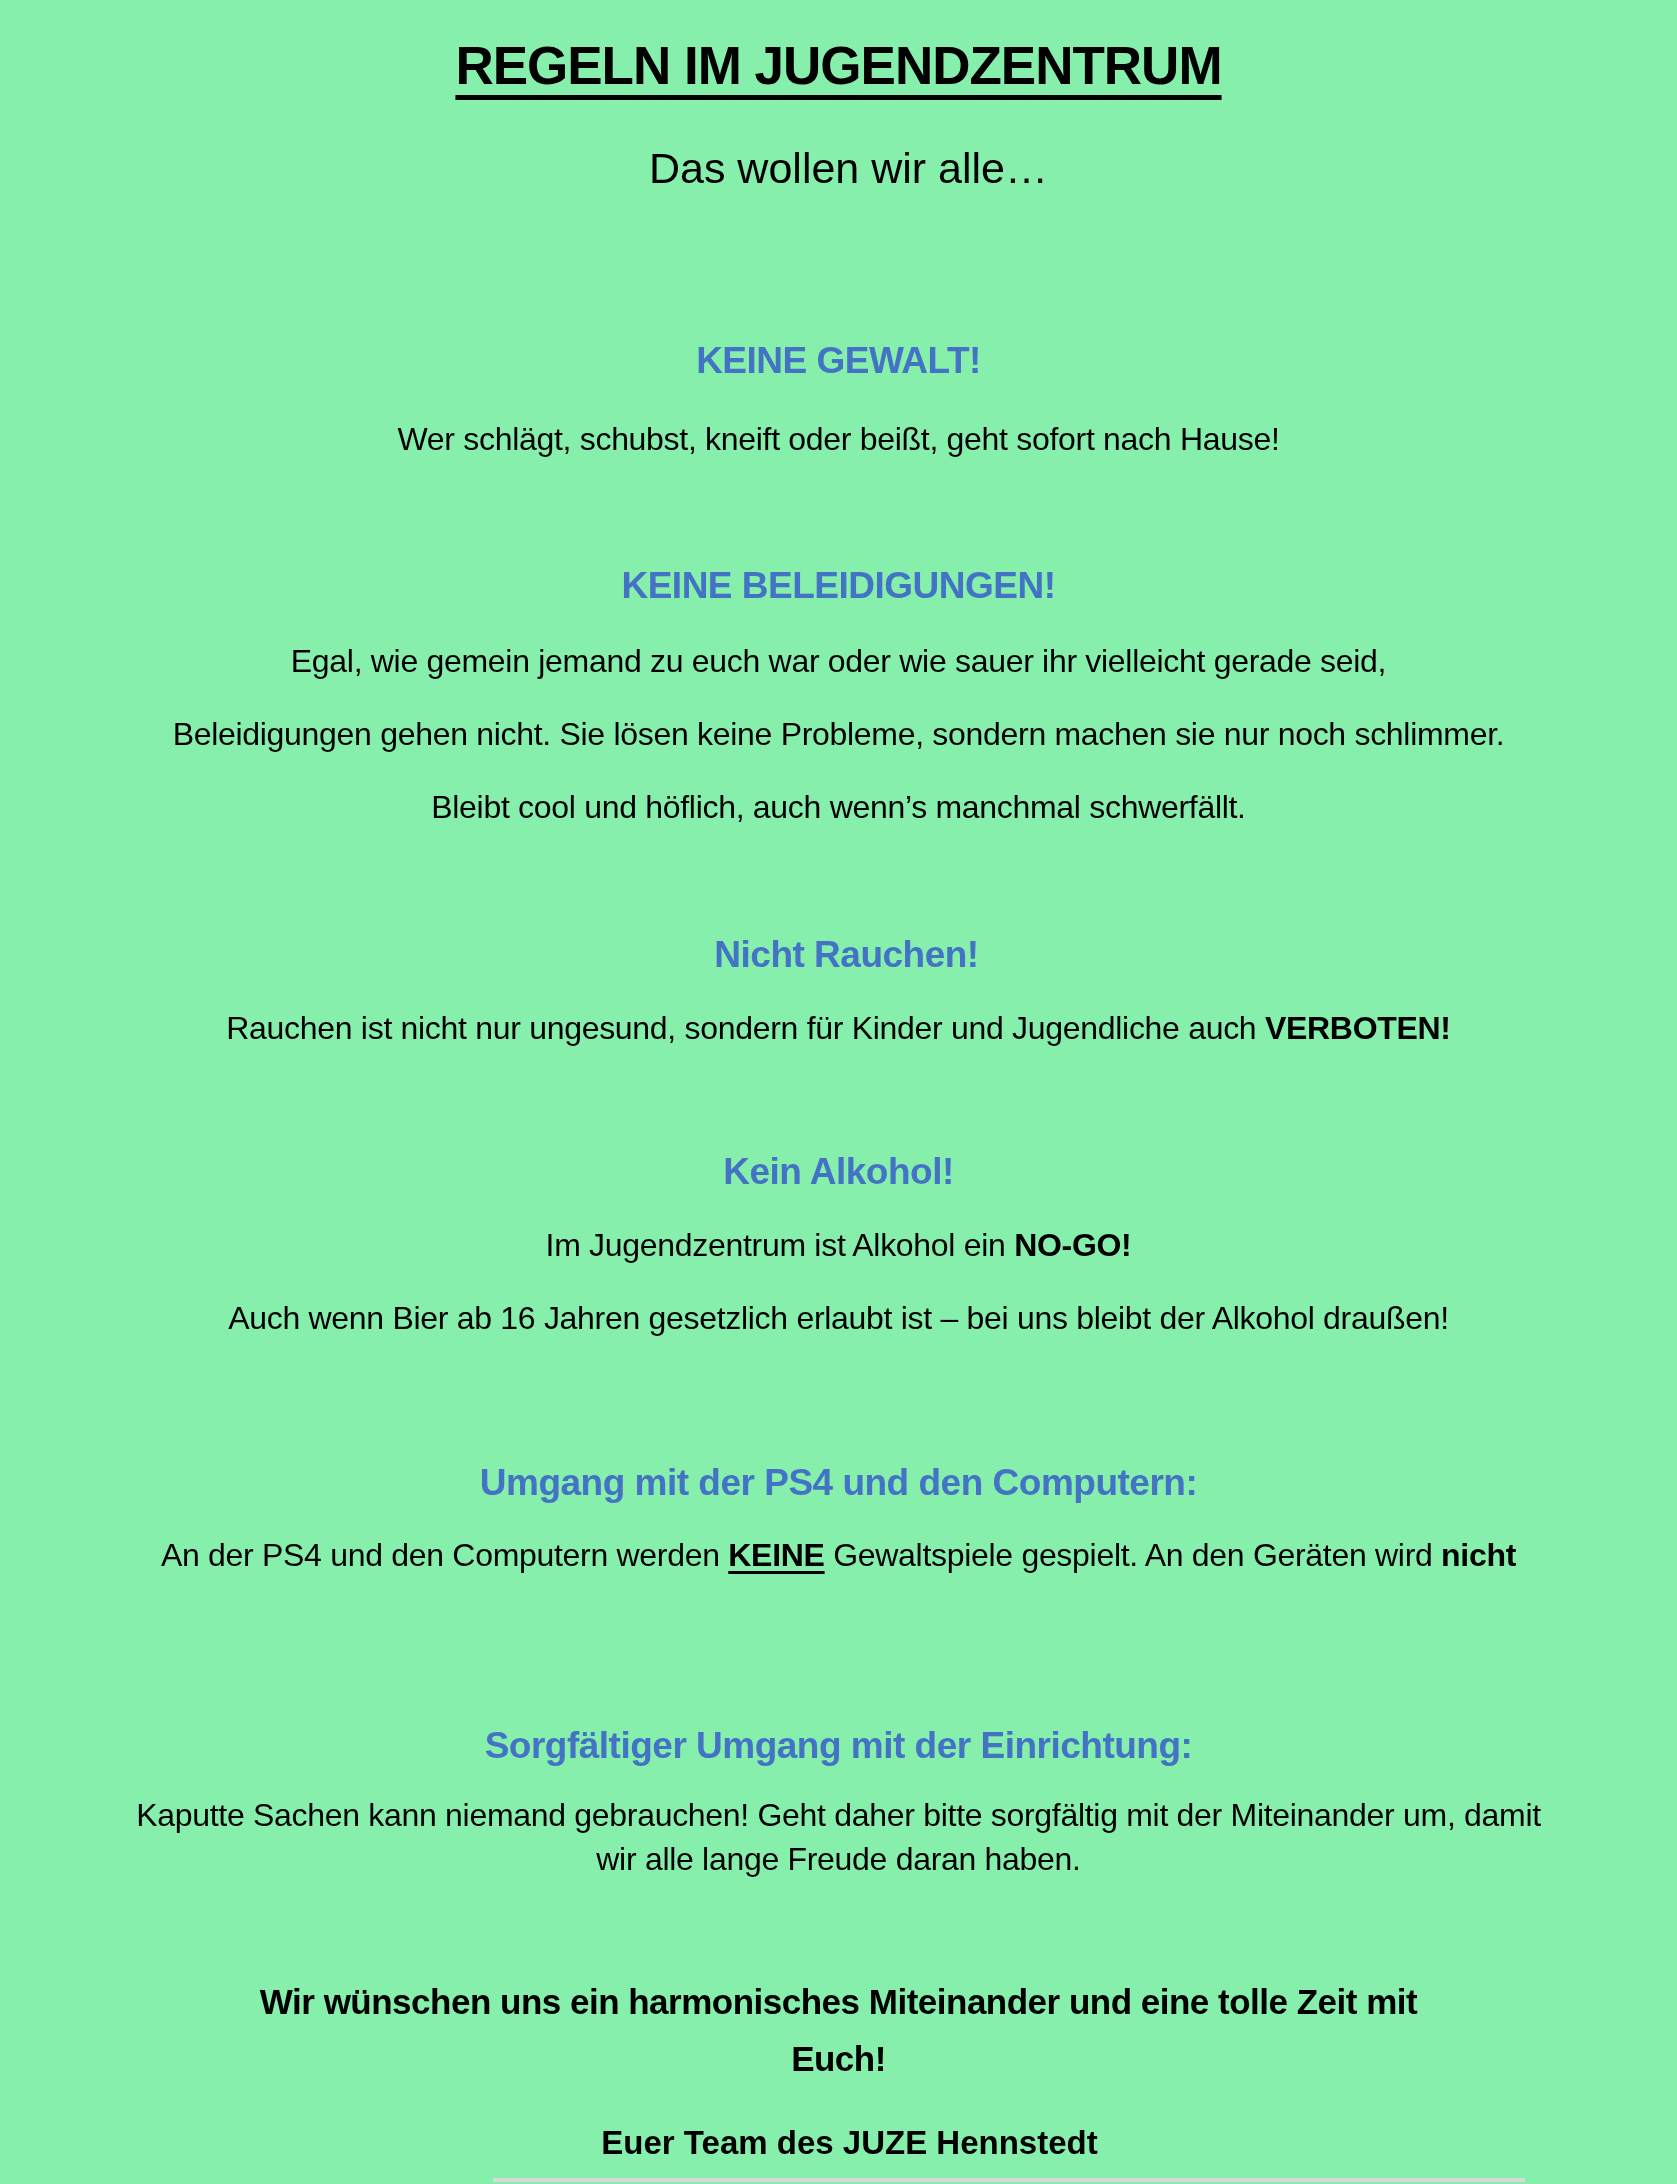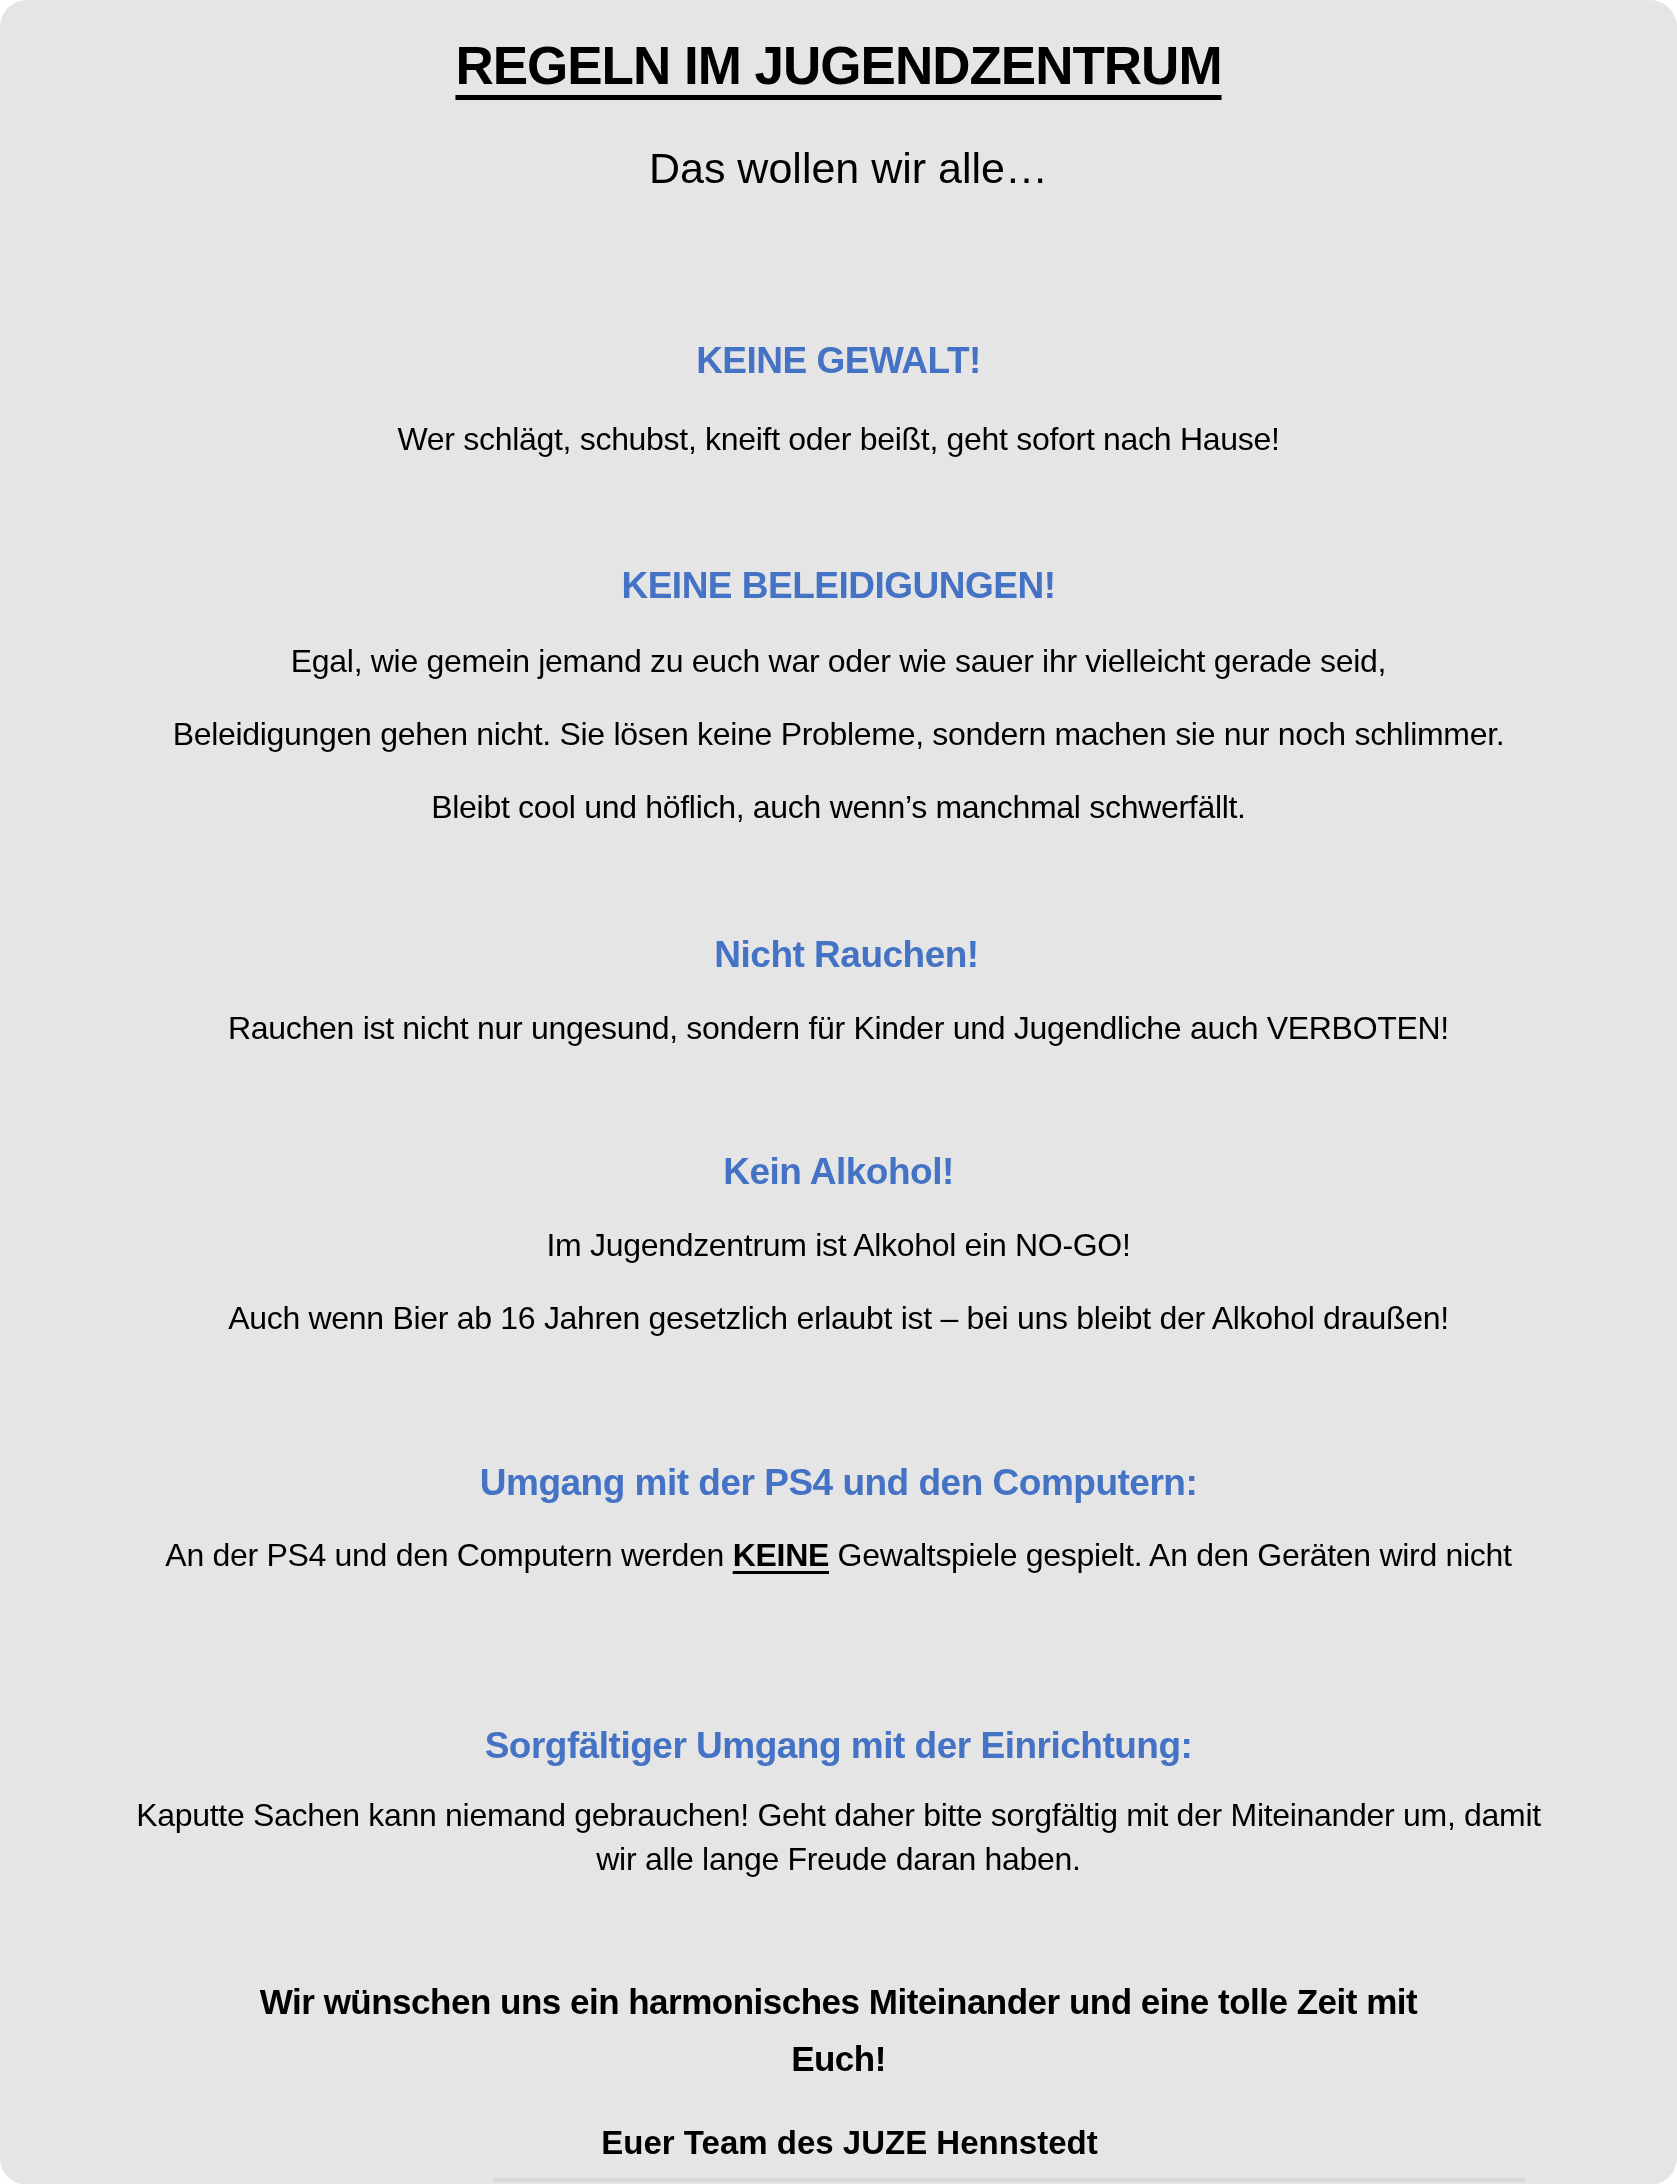--- a/index.html
+++ b/index.html
@@ -1,24 +1,23 @@
 <!DOCTYPE html>
 <html lang="de"><head>
 <meta charset="utf-8">
 <style>
   html, body { margin: 0; padding: 0; background: #ffffff; }
   .page {
     position: relative;
     width: 1677px;
     height: 2185px;
-    background: #e5e5e5;
+    background: #86efac;
     overflow: hidden;
     font-family: "Liberation Sans", "DejaVu Sans", sans-serif;
     color: #000000;
-    border-radius: 27px;
   }
   .line {
     position: absolute;
     left: 0;
     right: 0;
     text-align: center;
     white-space: nowrap;
   }
   .doc-title {
     font-size: 53px;
@@ -46,21 +45,21 @@
   .closing-t {
     font-size: 35px;
     font-weight: bold;
     letter-spacing: -0.5px;
   }
   .team-t {
     font-size: 33px;
     font-weight: bold;
     padding-left: 22px;
   }
-  .b { font-weight: normal; }
+  .b { font-weight: bold; }
   .bu {
     font-weight: bold;
     text-decoration: underline;
     text-decoration-thickness: 2.9px;
     text-underline-offset: 4.9px;
   }
   .bottom-artifact {
     position: absolute;
     top: 2178px;
     left: 493px;

